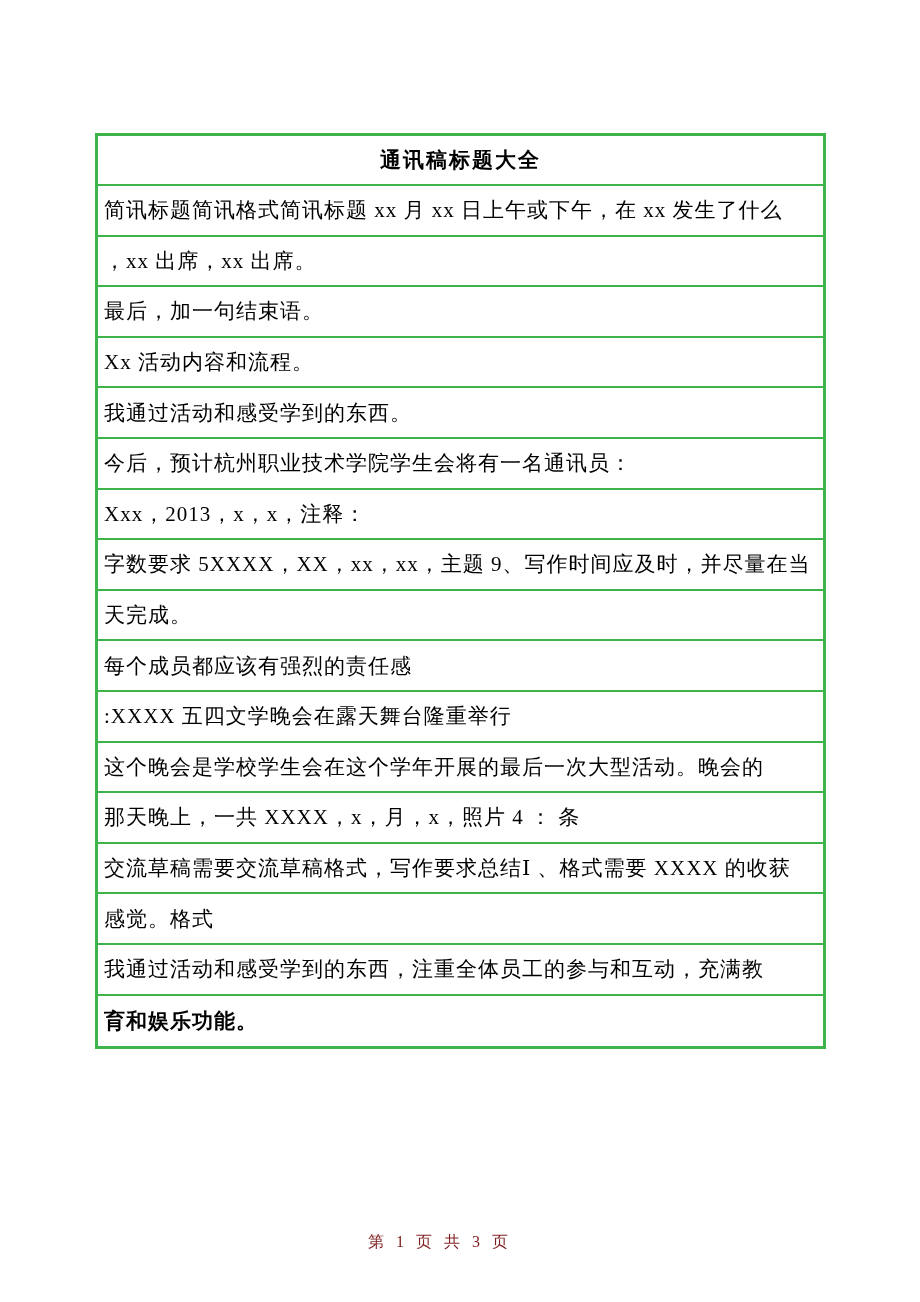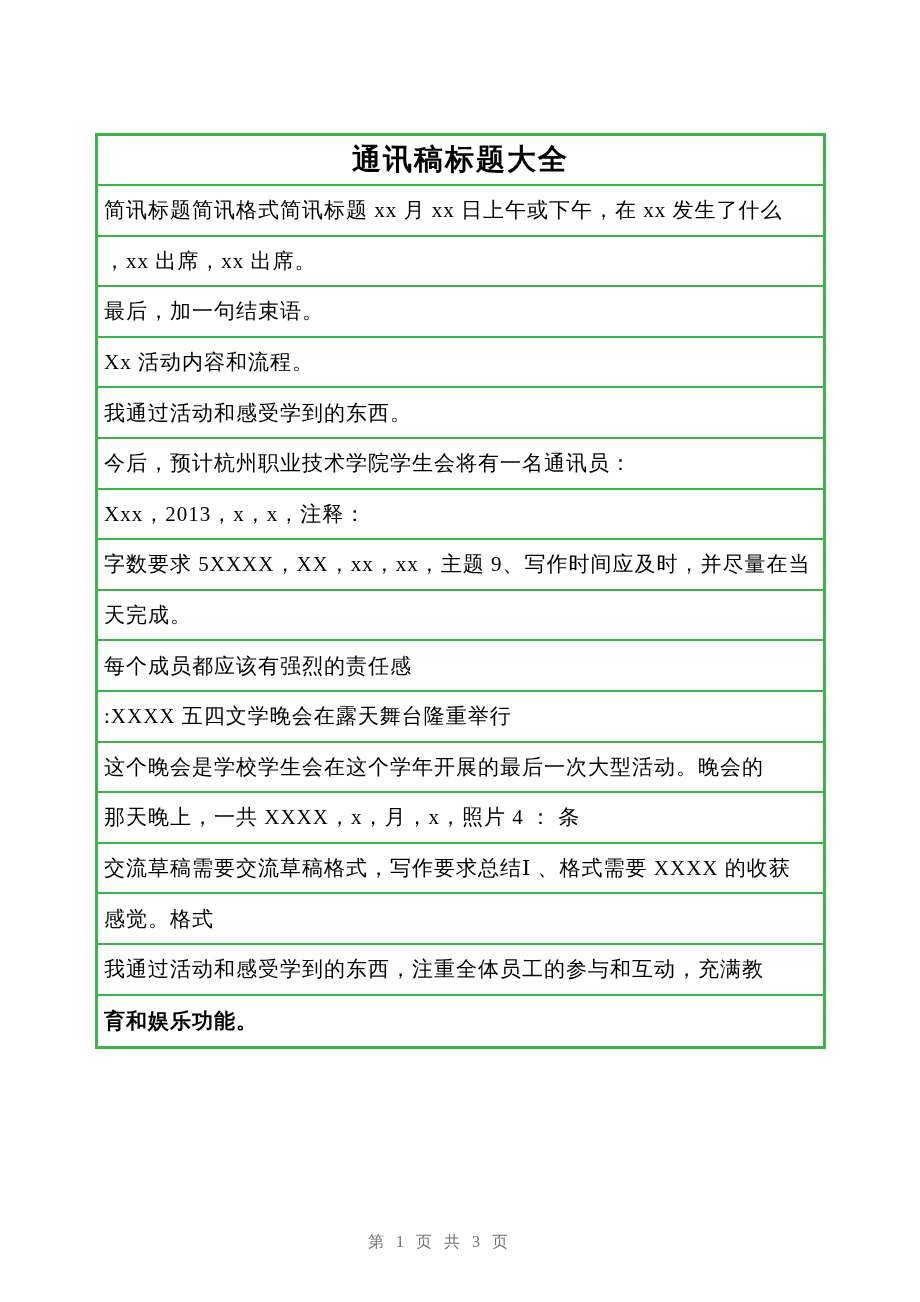--- a/index.html
+++ b/index.html
@@ -33,35 +33,35 @@
     font-size: 21px;
     letter-spacing: 1px;
     color: var(--ink);
     white-space: nowrap;
     overflow: hidden;
   }
   .row:last-child { border-bottom: none; font-weight: bold; }
   .title-row {
     justify-content: center;
     font-weight: bold;
-    font-size: 29px;
+    font-size: 21px;
     height: 50px;
     letter-spacing: 2px;
     text-align: right;
   }
   .row.indent { }
   .footer {
     position: absolute;
     left: 0;
     top: 1232px;
     width: 880px;           
     text-align: center;
     font-size: 16px;
     letter-spacing: 4px;
-    color: #737373;
+    color: #7f1d1d;
   }
 </style>
 </head>
 <body>
 
 <div class="page">
 
   <div class="doc-table" id="doc-table">
     <div class="row title-row">
       <span>通讯稿标题大全</span>

